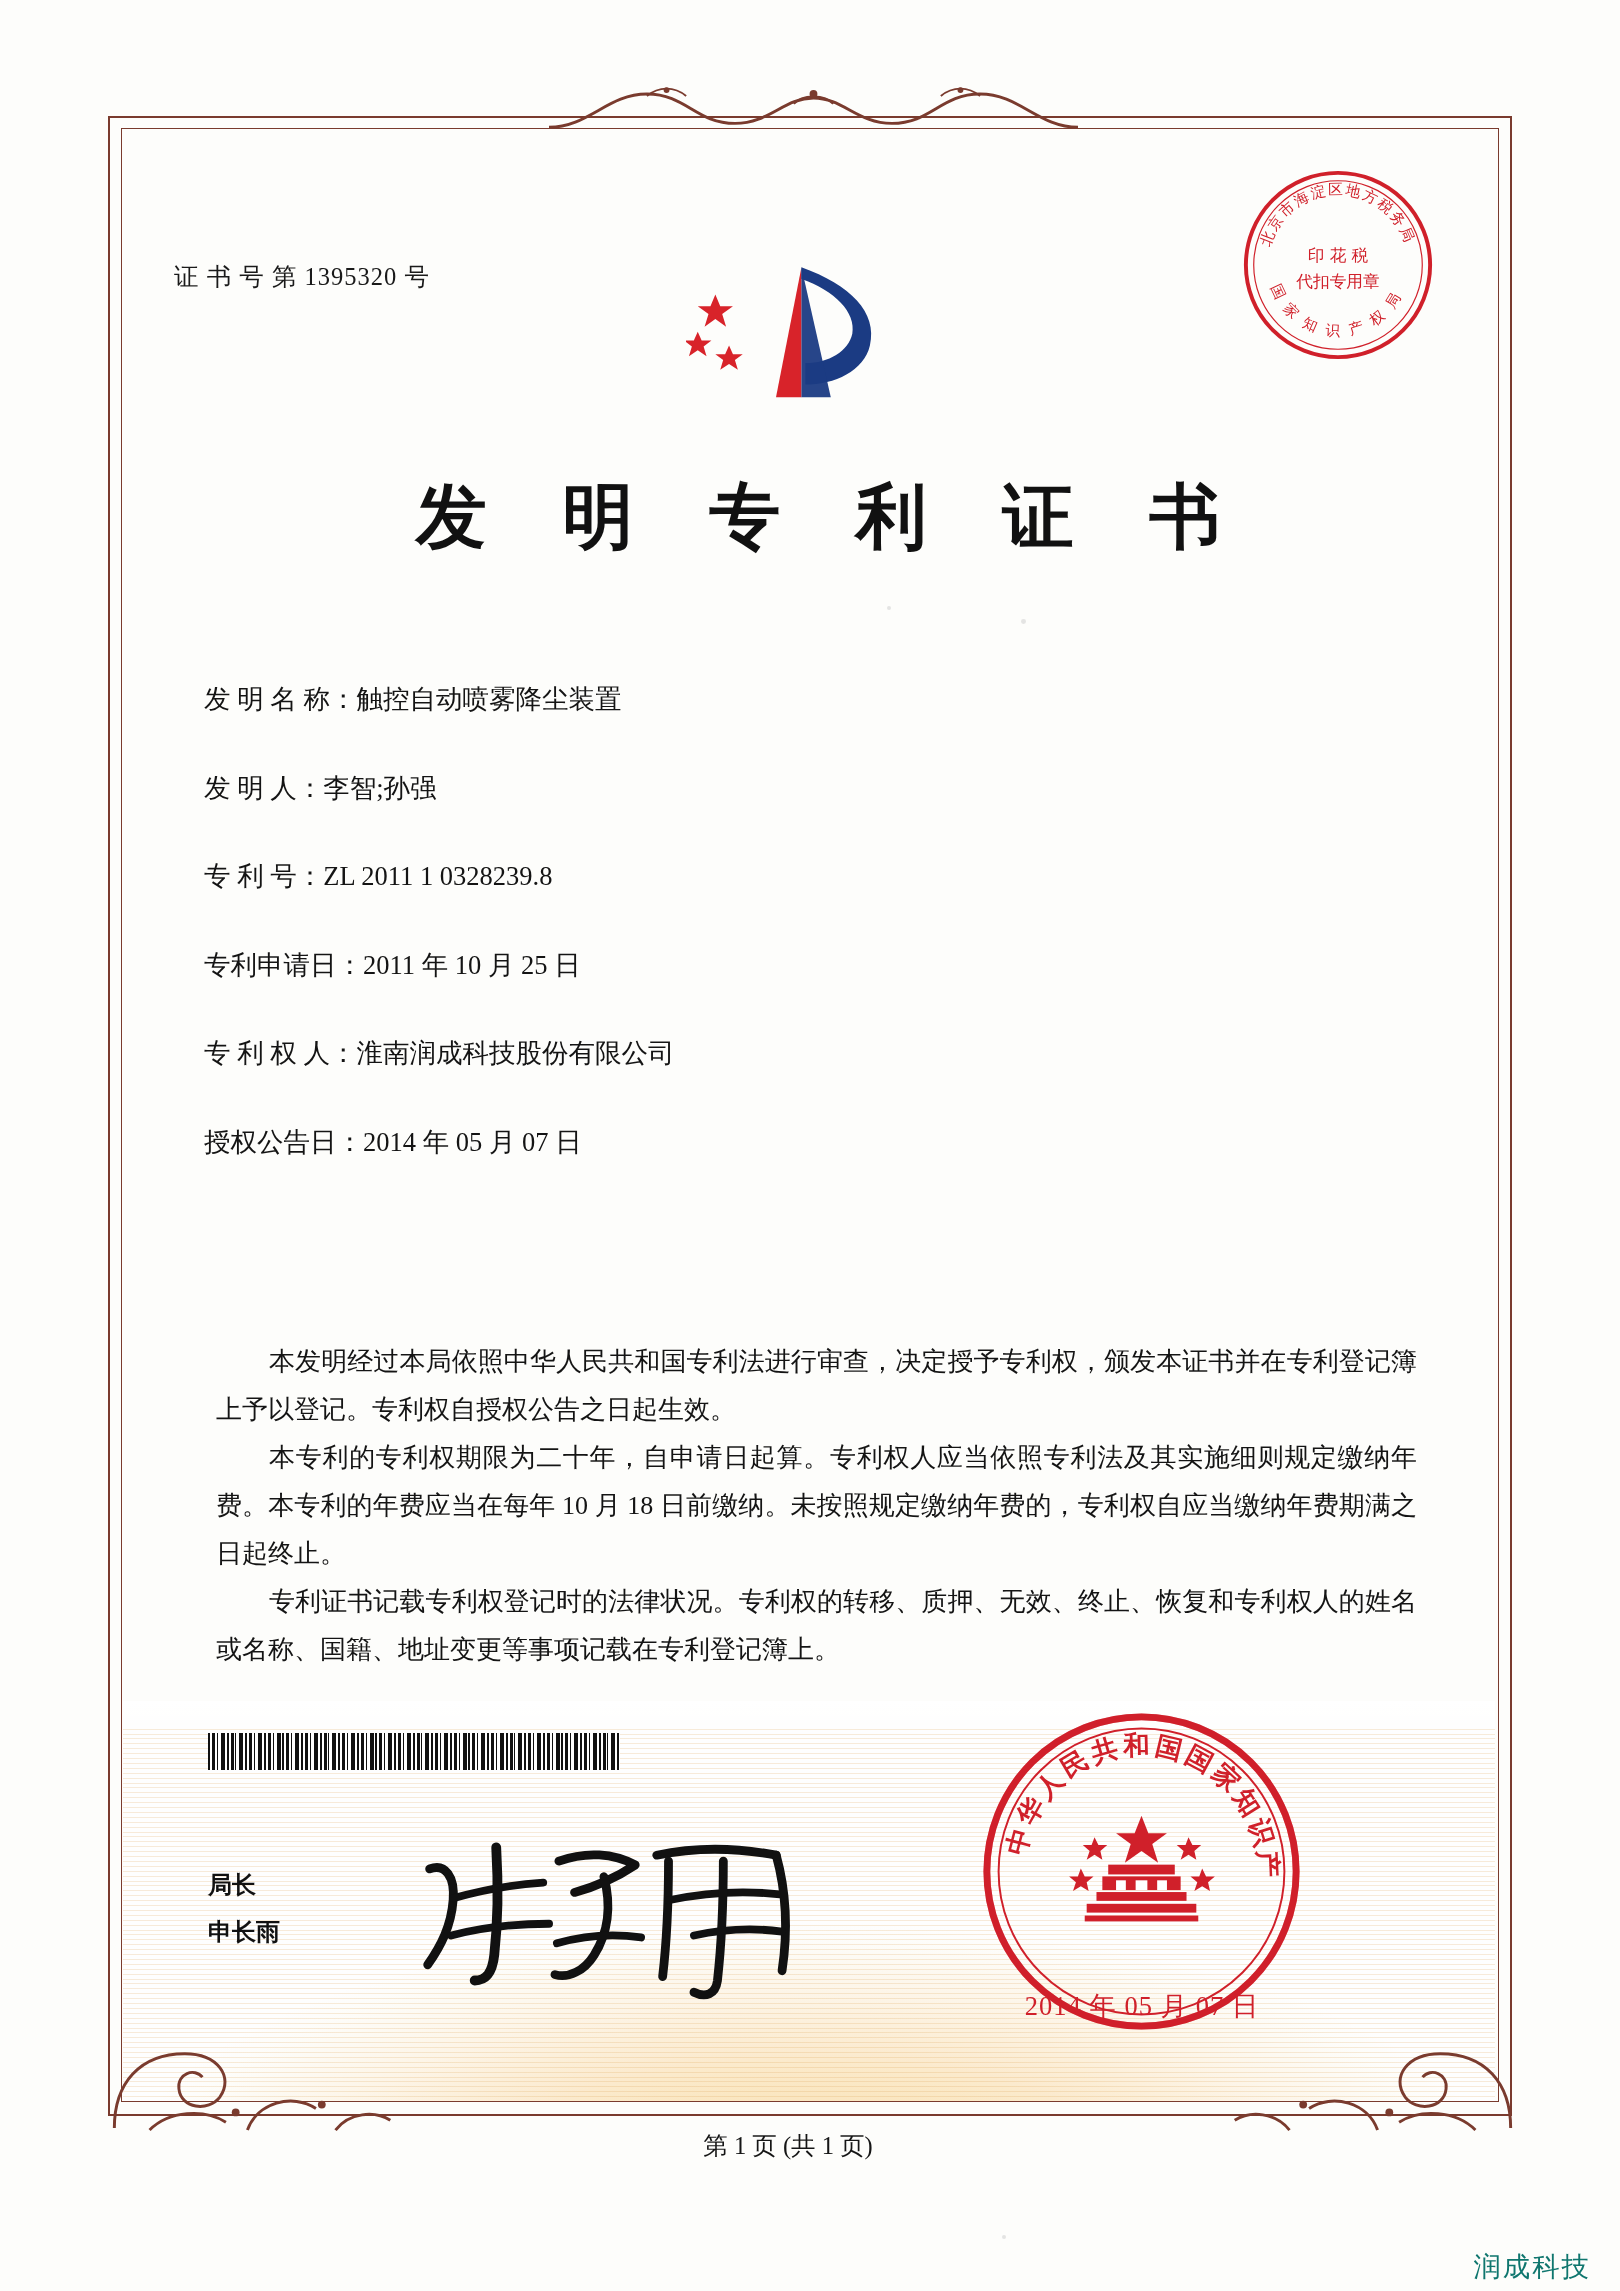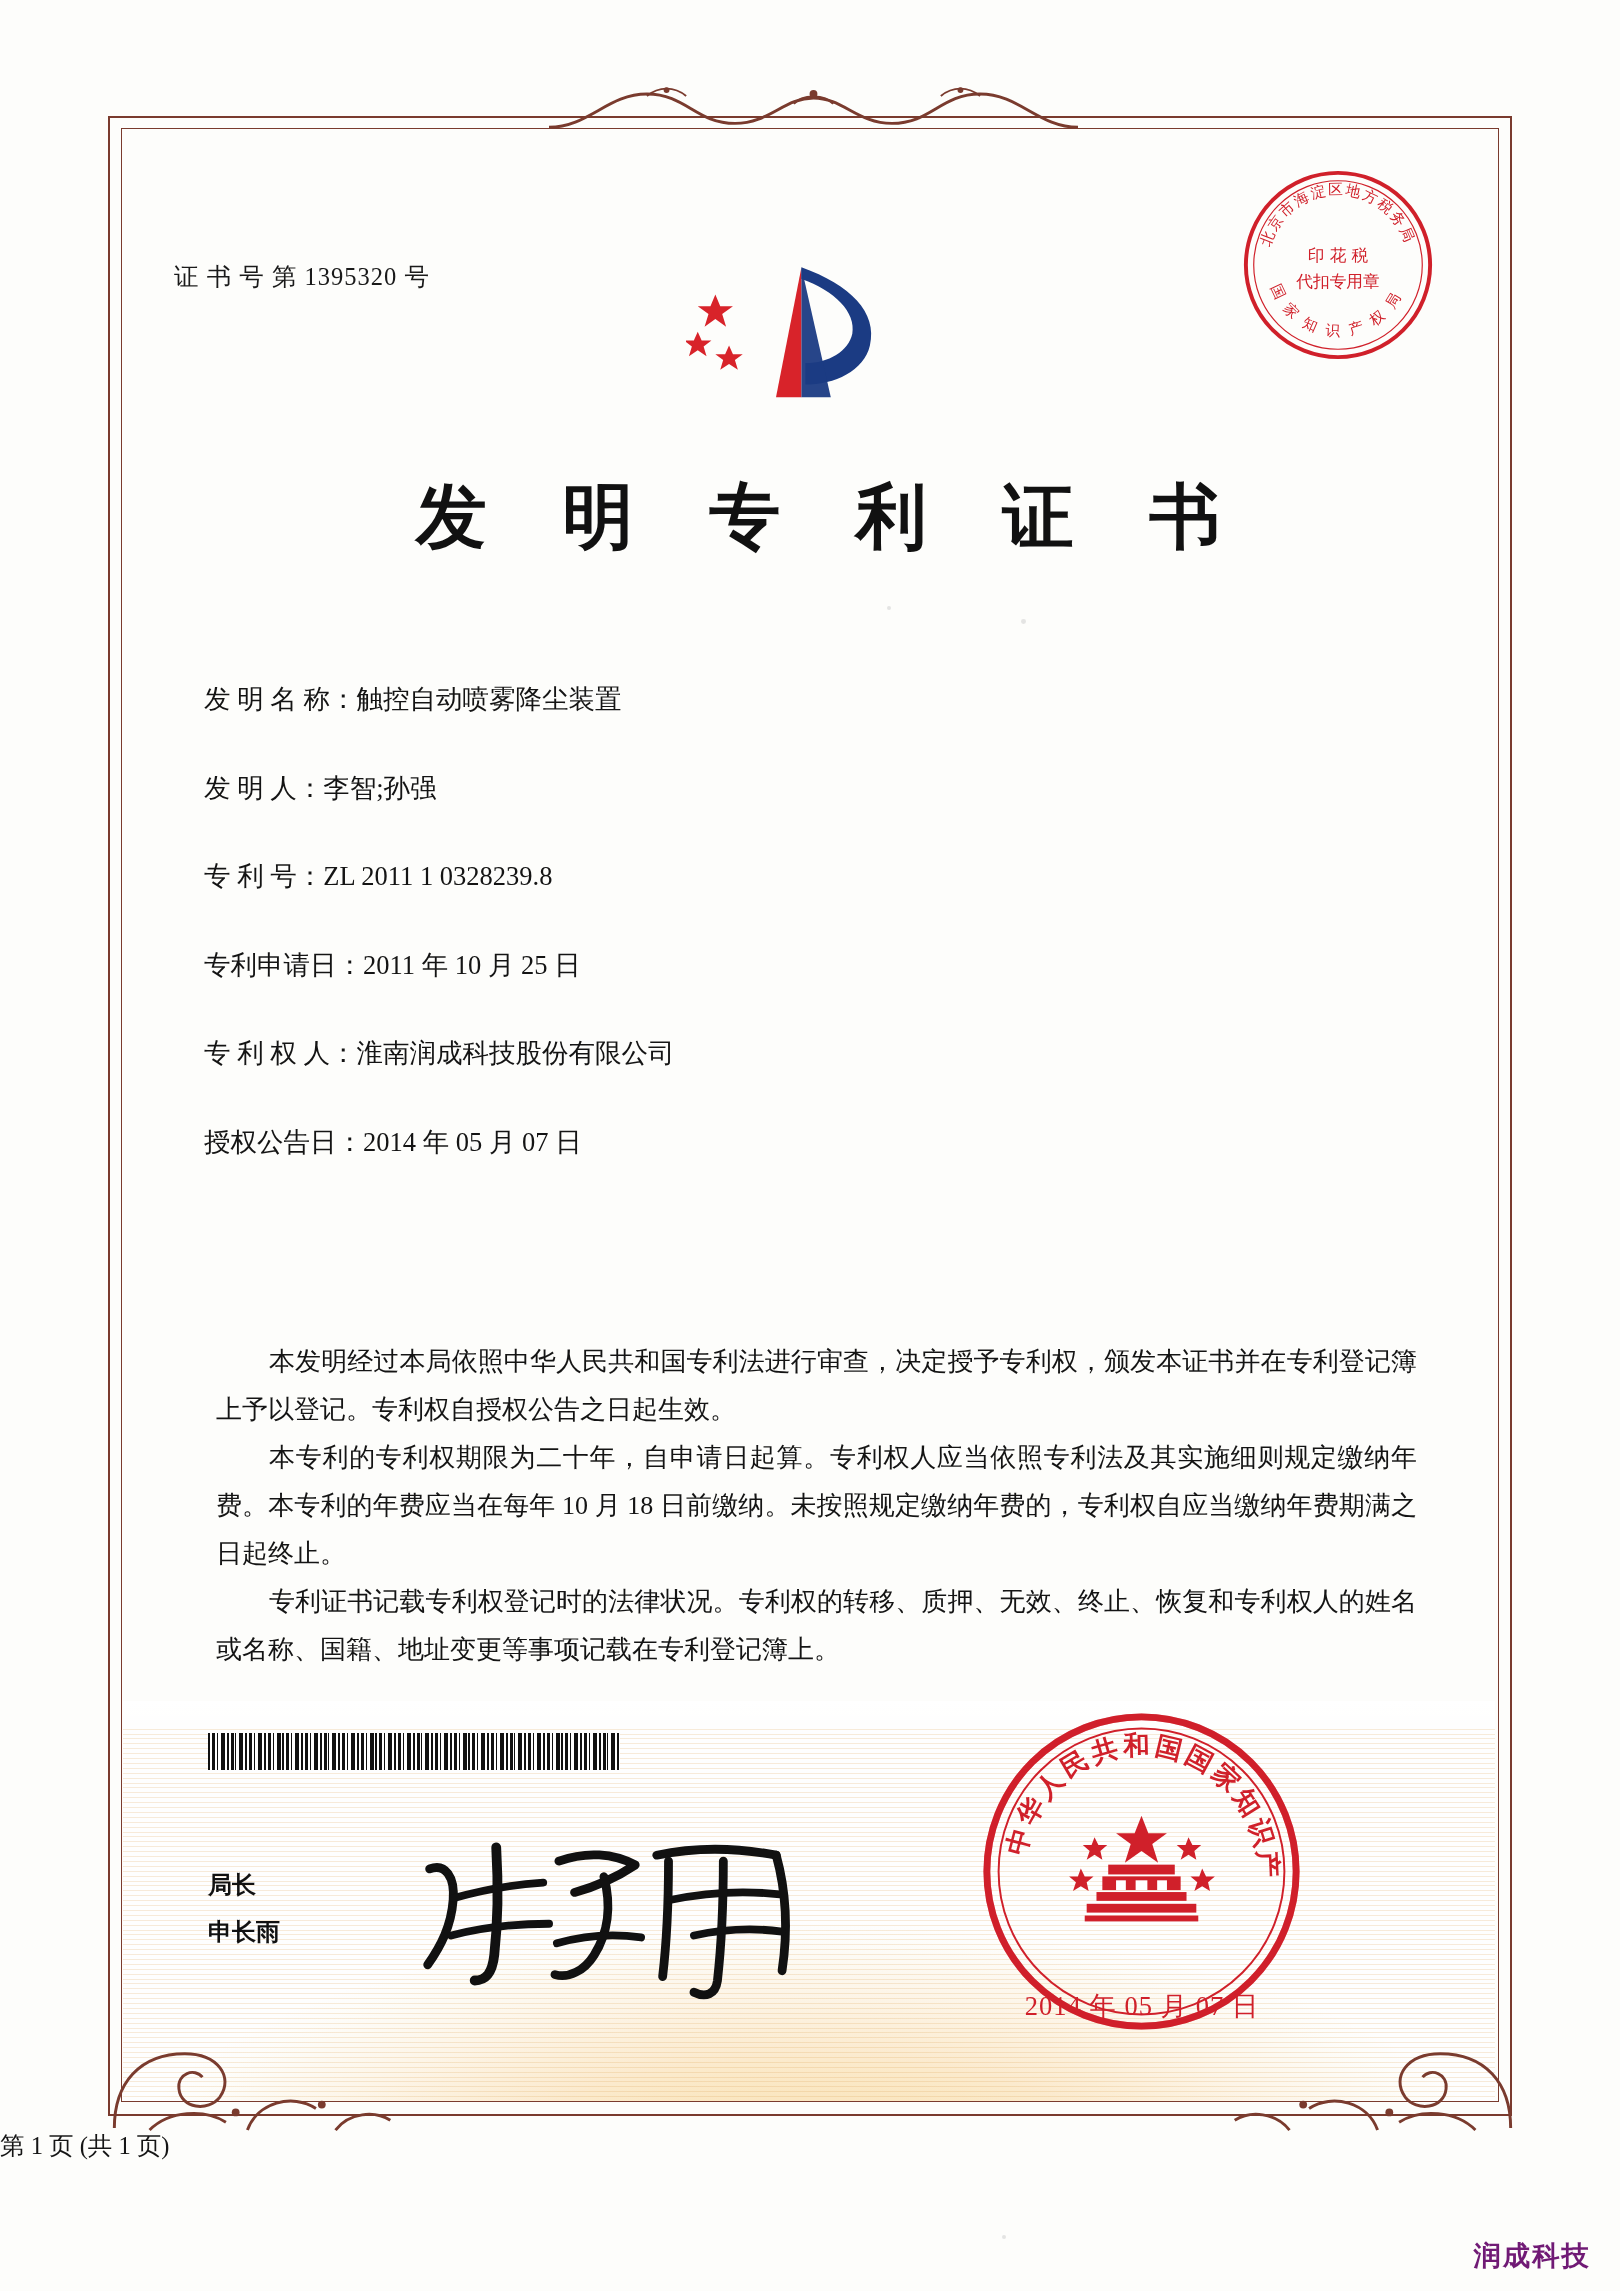--- a/index.html
+++ b/index.html
@@ -198,32 +198,32 @@
     color: #d0202a;
     letter-spacing: 1px;
     white-space: nowrap;
   }
 
   
   .page-footer {
     position: absolute;
     left: 0; top: 2129px;
     width: 1576px;
-    text-align: left;
+    text-align: center;
     font-size: 24.5px;
     color: #151515;
   }
 
   .watermark {
     position: absolute;
-    right: 29px; bottom: 18px;
+    right: 29px; bottom: 7px;
     font-family: "DejaVu Serif", serif;
     font-size: 27.4px;
-    font-weight: bold;
-    color: #701a75;
+    font-weight: normal;
+    color: #0f766e;
     letter-spacing: 2px;
   }
 
   .dust {
     position: absolute;
     background: #cfcfcf;
     border-radius: 50%;
     opacity: .55;
   }
 </style>

